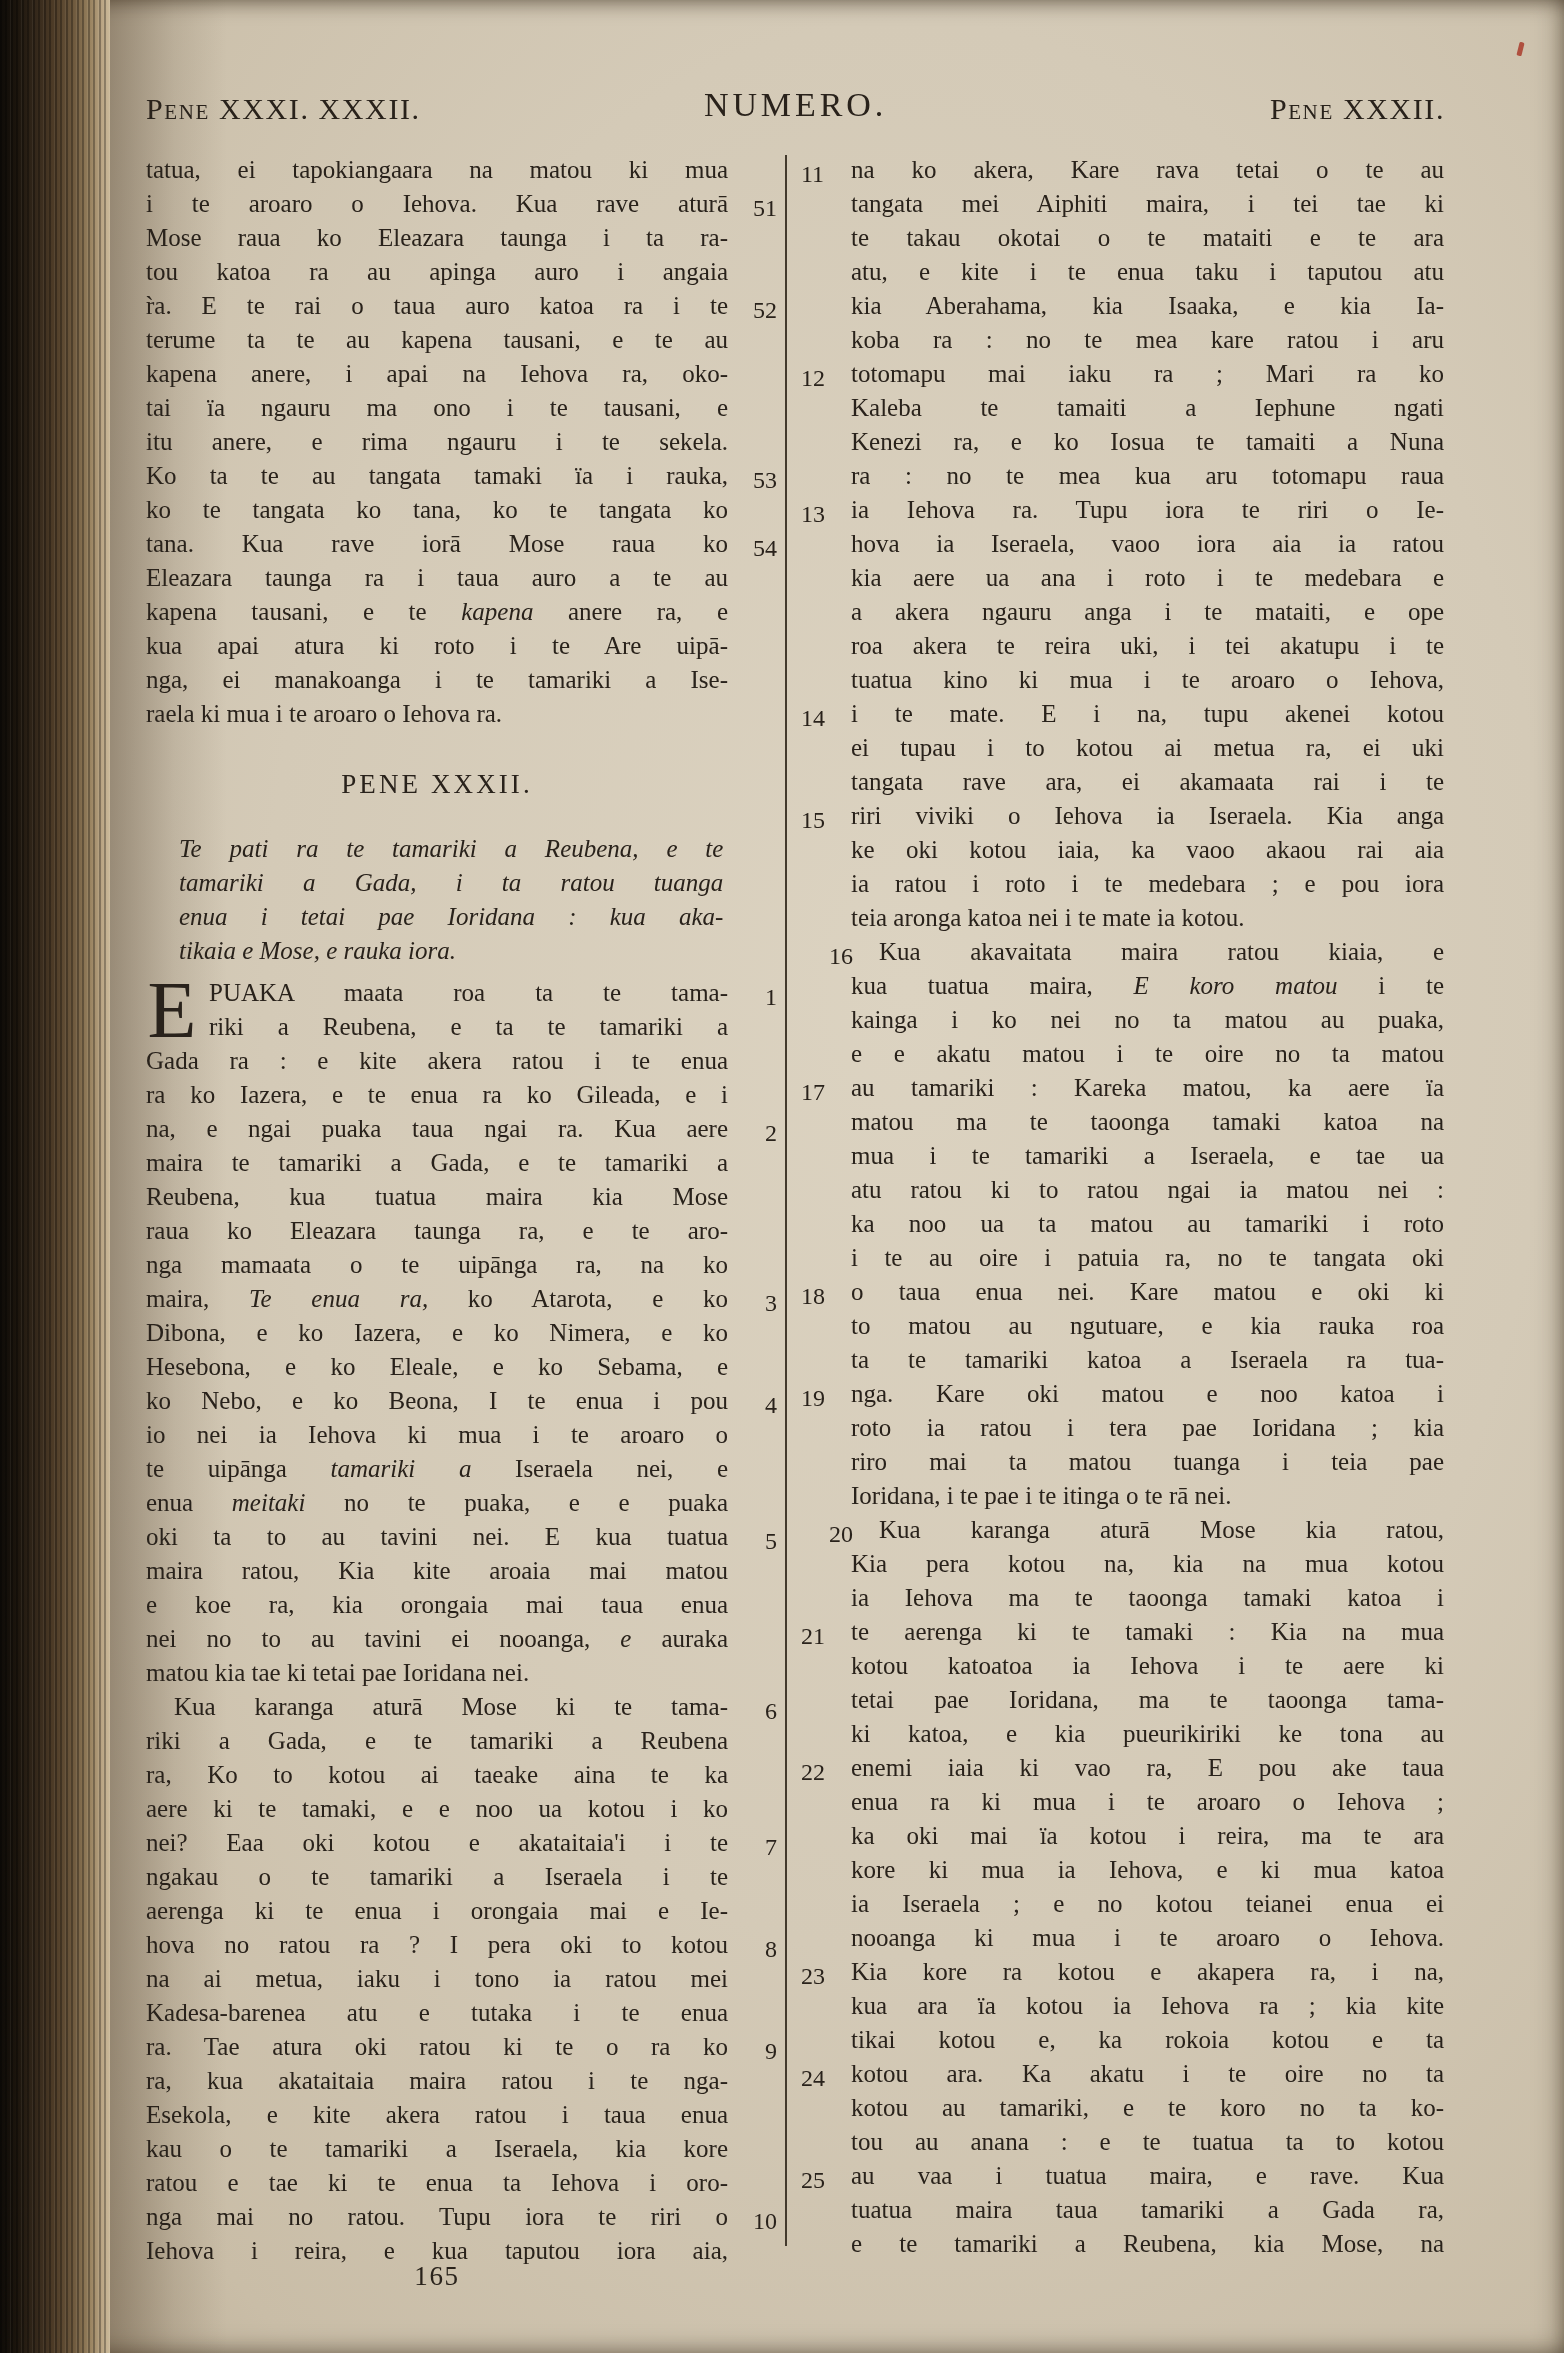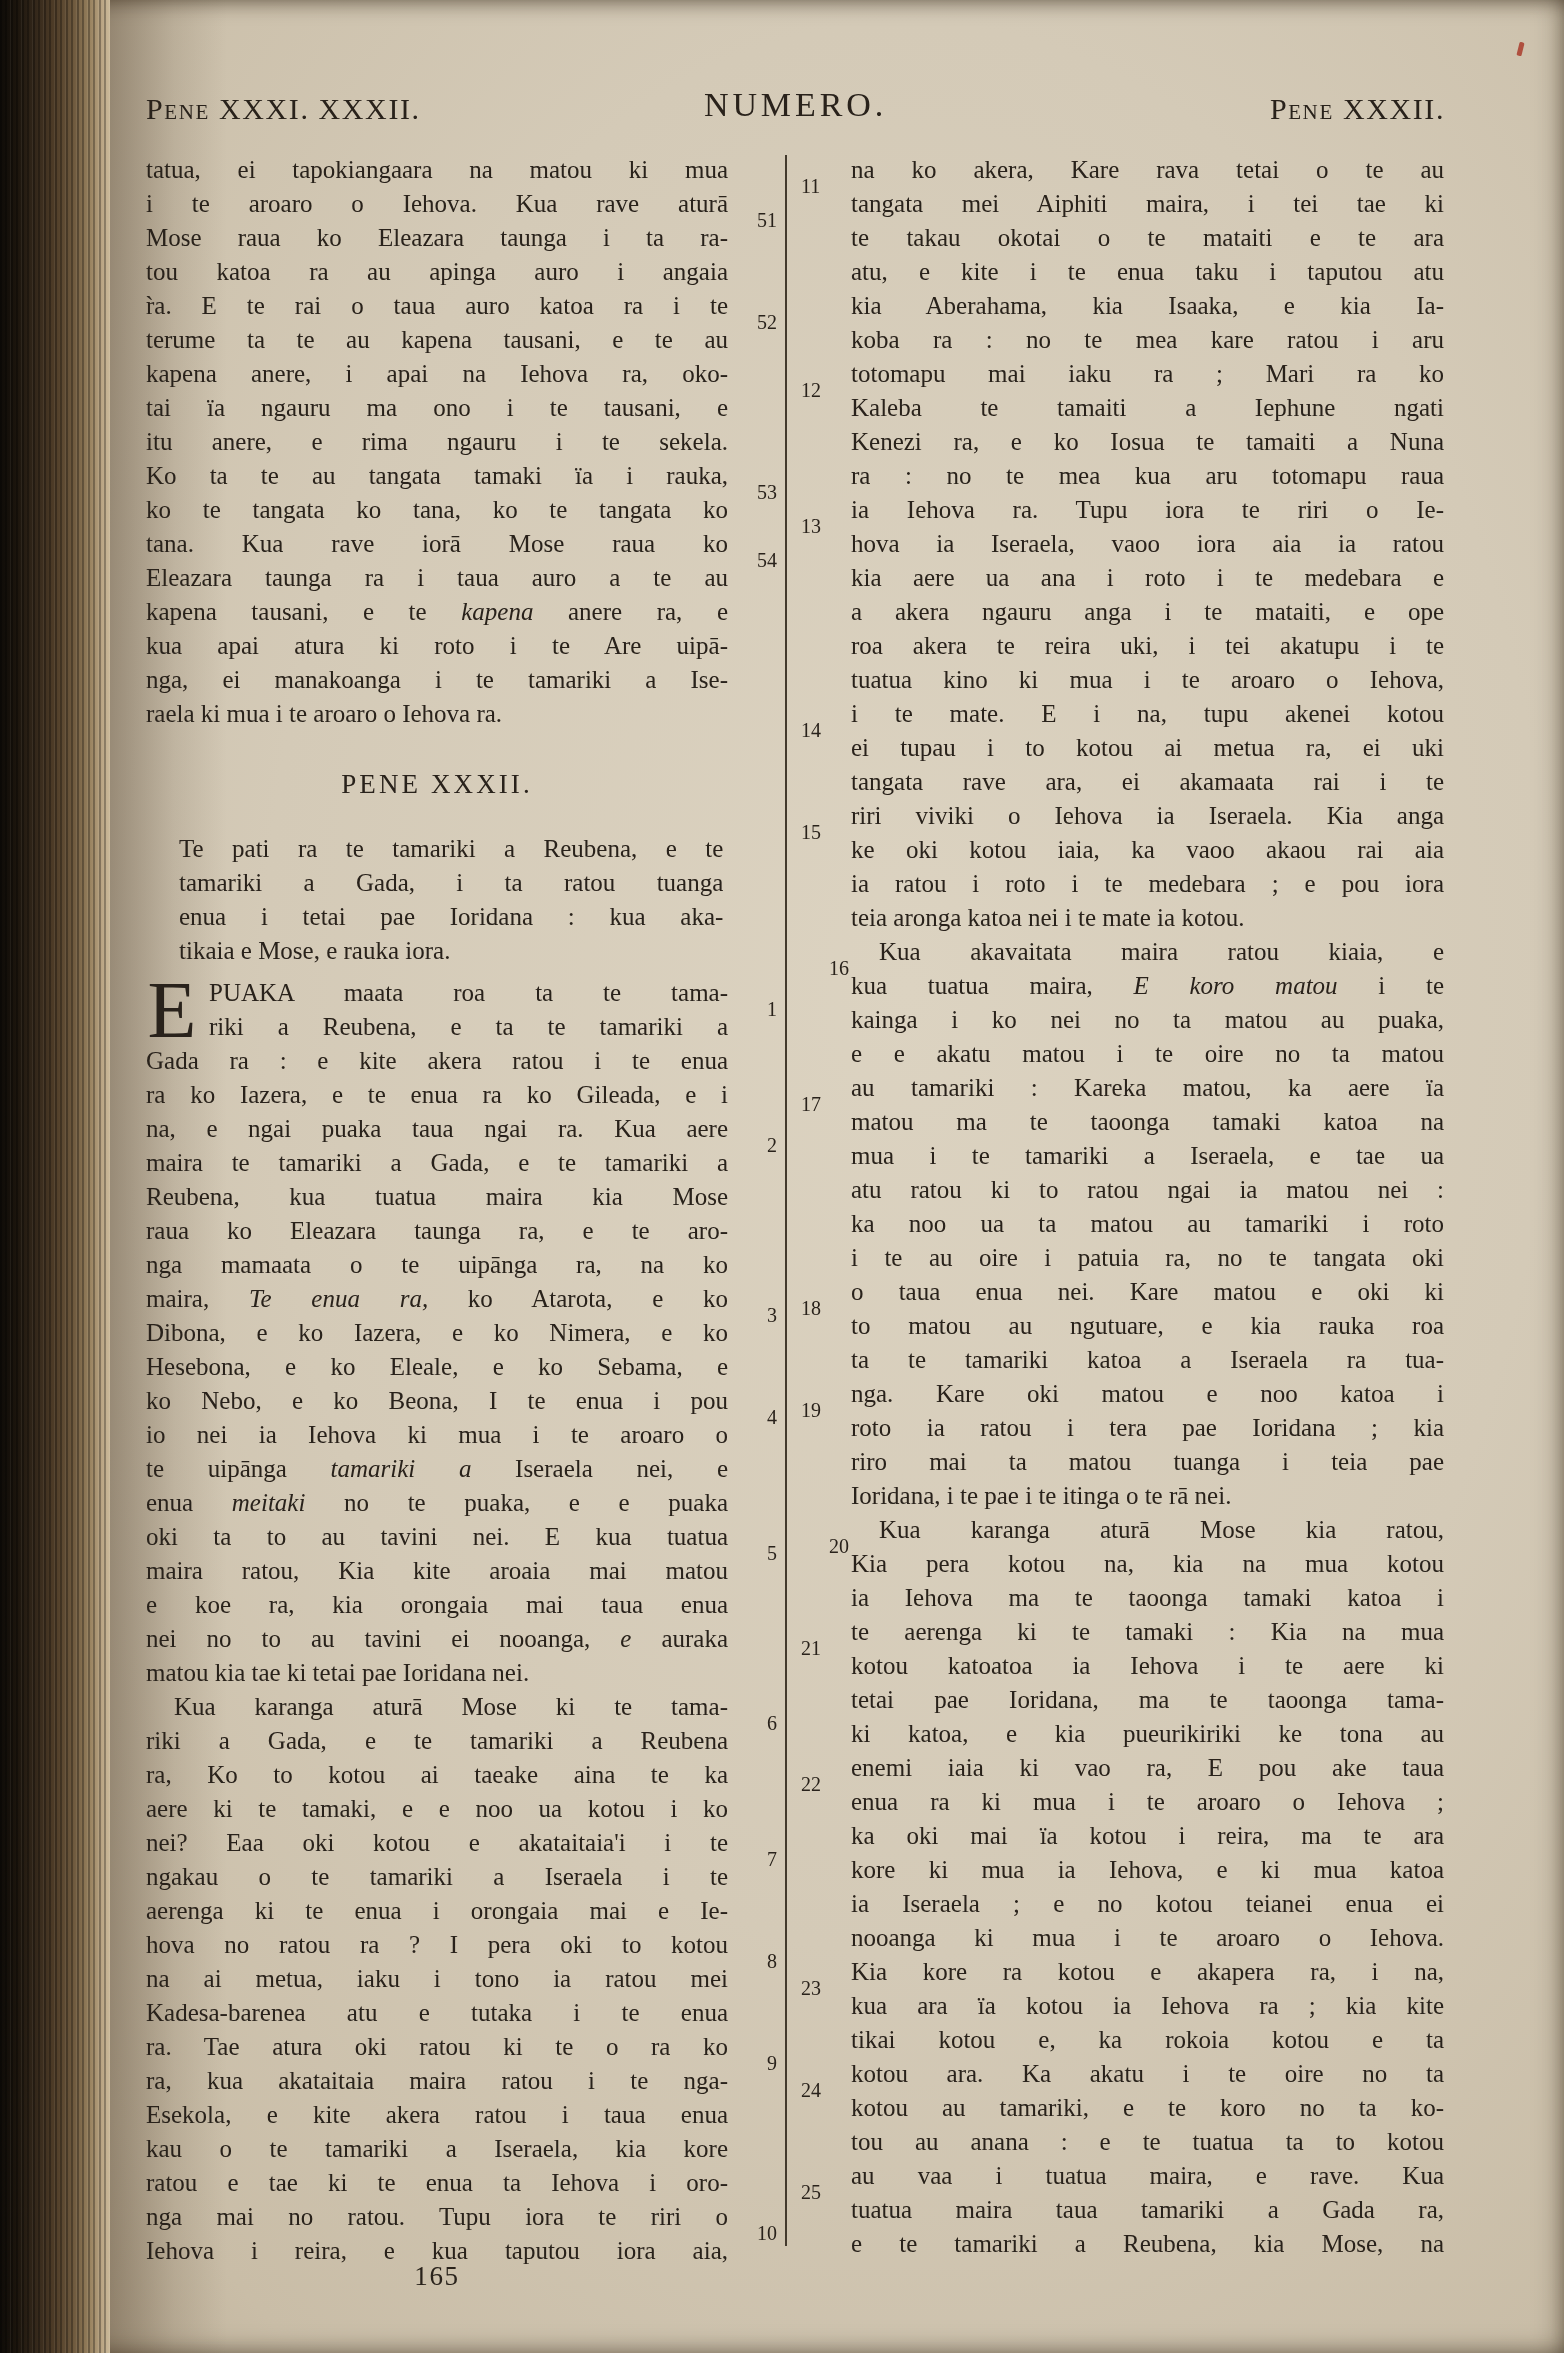--- a/index.html
+++ b/index.html
@@ -34,26 +34,26 @@
   .divider{position:absolute;left:785px;top:155px;height:2091px;width:1.6px;background:#433a2d;}
   .col{position:absolute;top:153px;}
   .col-left{left:146px;width:582px;}
   .col-right{left:851px;width:593px;}
   .line{
     position:relative;height:34px;line-height:34px;font-size:25px;
     text-align:justify;text-align-last:justify;
   }
   .end{text-align-last:left;}
   .ind{text-indent:28px;}
-  .intro{padding-left:33px;padding-right:4.7px;}
+  .intro{font-style:italic;padding-left:33px;padding-right:4.7px;}
   .heading{font-size:27px;letter-spacing:3.1px;margin:36px 0 31px;text-align:center;text-align-last:center;}
   .dc1,.dc2{padding-left:63px;}
   .dc1{margin-top:7.8px;}
   .dropcap{position:absolute;left:1.6px;top:0;font-size:80px;line-height:69px;font-style:normal;}
-  .vnum{position:absolute;top:16px;font-size:20px;line-height:34px;}
+  .vnum{position:absolute;top:4px;font-size:24px;line-height:34px;}
   .col-left .vnum{right:-49px;}
   .col-right .vnum{left:-50px;}
   .folio{position:absolute;left:146px;width:582px;top:2261px;text-align:center;font-size:27px;letter-spacing:1.6px;}
 </style>
 </head>
 <body>
 
 <div class="page">
   <div class="book-edge"></div>
   <div class="gutter-shadow"></div>

